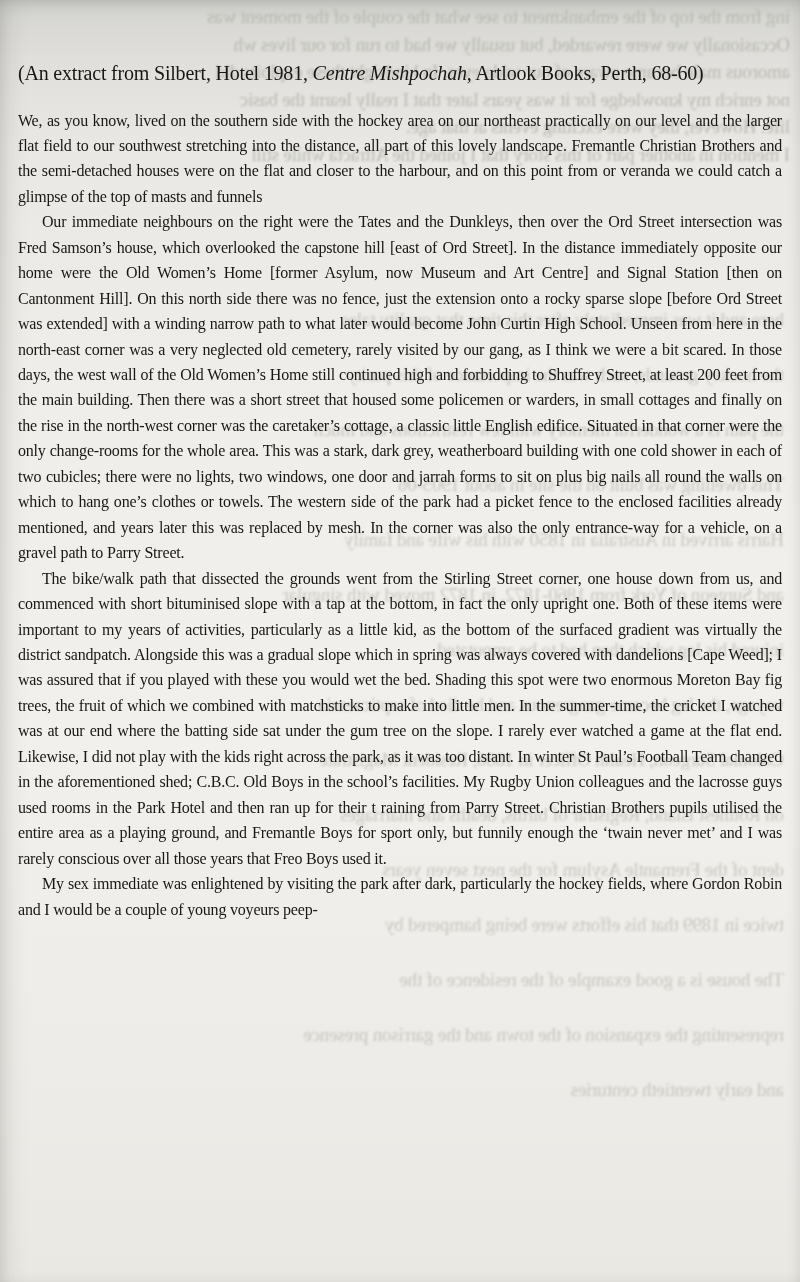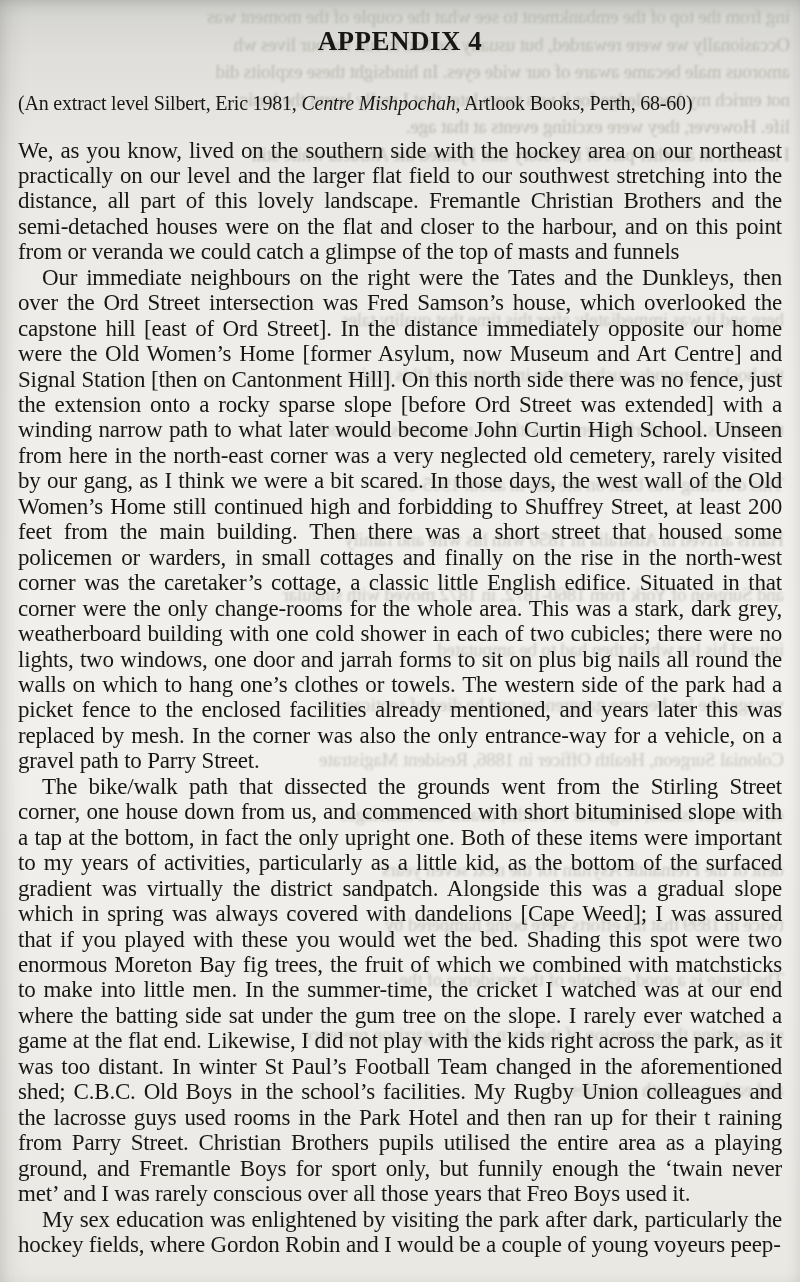--- a/index.html
+++ b/index.html
@@ -83,21 +83,21 @@
     margin: 34px 0 0 0;
     font-size: 20px;
     line-height: 27.5px;
     letter-spacing: -0.2px;
   }
   .citation .italic {
     font-style: italic;
   }
   .body-text {
     margin: 20px 0 0 0;
-    font-size: 23px;
+    font-size: 16px;
     line-height: 25.45px;
     letter-spacing: -0.2px;
     text-align: justify;
   }
   .body-text p {
     margin: 0;
     text-indent: 24px;
   }
   .body-text p.no-indent {
     text-indent: 0;
@@ -127,25 +127,24 @@
 on Rottnest Island, Registrar of births, deaths and marriages
 dent of the Fremantle Asylum for the next seven years
 twice in 1899 that his efforts were being hampered by
 The house is a good example of the residence of the
 representing the expansion of the town and the garrison presence
 and early twentieth centuries</div>
   </div>
 
   <div class="content">
 
-    <h1 class="heading">APPENDIX 4</h1>
 
-    <p class="citation"><span>(An extract level Silbert, Eric 1981, </span><span class="italic">Centre Mishpochah,</span><span> Artlook Books, Perth, 68-60)</span></p>
+    <p class="citation"><span>(An extract from Silbert, Hotel 1981, </span><span class="italic">Centre Mishpochah,</span><span> Artlook Books, Perth, 68-60)</span></p>
 
     <div class="body-text">
       <p class="no-indent">We, as you know, lived on the southern side with the hockey area on our northeast practically on our level and the larger flat field to our southwest stretching into the distance, all part of this lovely landscape. Fremantle Christian Brothers and the semi-detached houses were on the flat and closer to the harbour, and on this point from or veranda we could catch a glimpse of the top of masts and funnels</p>
       <p>Our immediate neighbours on the right were the Tates and the Dunkleys, then over the Ord Street intersection was Fred Samson’s house, which overlooked the capstone hill [east of Ord Street]. In the distance immediately opposite our home were the Old Women’s Home [former Asylum, now Museum and Art Centre] and Signal Station [then on Cantonment Hill]. On this north side there was no fence, just the extension onto a rocky sparse slope [before Ord Street was extended] with a winding narrow path to what later would become John Curtin High School. Unseen from here in the north-east corner was a very neglected old cemetery, rarely visited by our gang, as I think we were a bit scared. In those days, the west wall of the Old Women’s Home still continued high and forbidding to Shuffrey Street, at least 200 feet from the main building. Then there was a short street that housed some policemen or warders, in small cottages and finally on the rise in the north-west corner was the caretaker’s cottage, a classic little English edifice. Situated in that corner were the only change-rooms for the whole area. This was a stark, dark grey, weatherboard building with one cold shower in each of two cubicles; there were no lights, two windows, one door and jarrah forms to sit on plus big nails all round the walls on which to hang one’s clothes or towels. The western side of the park had a picket fence to the enclosed facilities already mentioned, and years later this was replaced by mesh. In the corner was also the only entrance-way for a vehicle, on a gravel path to Parry Street.</p>
       <p>The bike/walk path that dissected the grounds went from the Stirling Street corner, one house down from us, and commenced with short bituminised slope with a tap at the bottom, in fact the only upright one. Both of these items were important to my years of activities, particularly as a little kid, as the bottom of the surfaced gradient was virtually the district sandpatch. Alongside this was a gradual slope which in spring was always covered with dandelions [Cape Weed]; I was assured that if you played with these you would wet the bed. Shading this spot were two enormous Moreton Bay fig trees, the fruit of which we combined with matchsticks to make into little men. In the summer-time, the cricket I watched was at our end where the batting side sat under the gum tree on the slope. I rarely ever watched a game at the flat end. Likewise, I did not play with the kids right across the park, as it was too distant. In winter St Paul’s Football Team changed in the aforementioned shed; C.B.C. Old Boys in the school’s facilities. My Rugby Union colleagues and the lacrosse guys used rooms in the Park Hotel and then ran up for their t raining from Parry Street. Christian Brothers pupils utilised the entire area as a playing ground, and Fremantle Boys for sport only, but funnily enough the ‘twain never met’ and I was rarely conscious over all those years that Freo Boys used it.</p>
-      <p>My sex education was enlightened by visiting the park after dark, particularly the hockey fields, where Gordon Robin and I would be a couple of young voyeurs peep-</p>
+      <p>My sex immediate was enlightened by visiting the park after dark, particularly the hockey fields, where Gordon Robin and I would be a couple of young voyeurs peep-</p>
     </div>
 
   </div>
 </div>
 
 </body></html>

